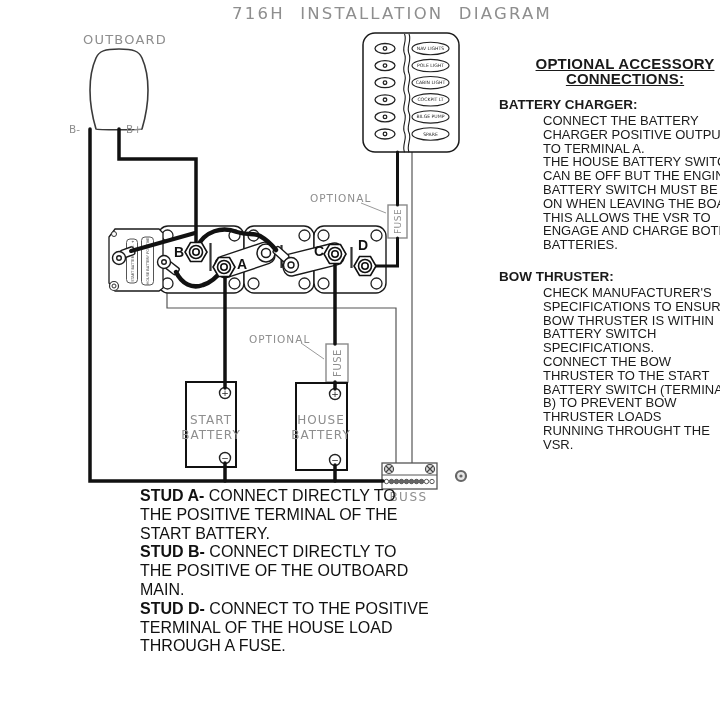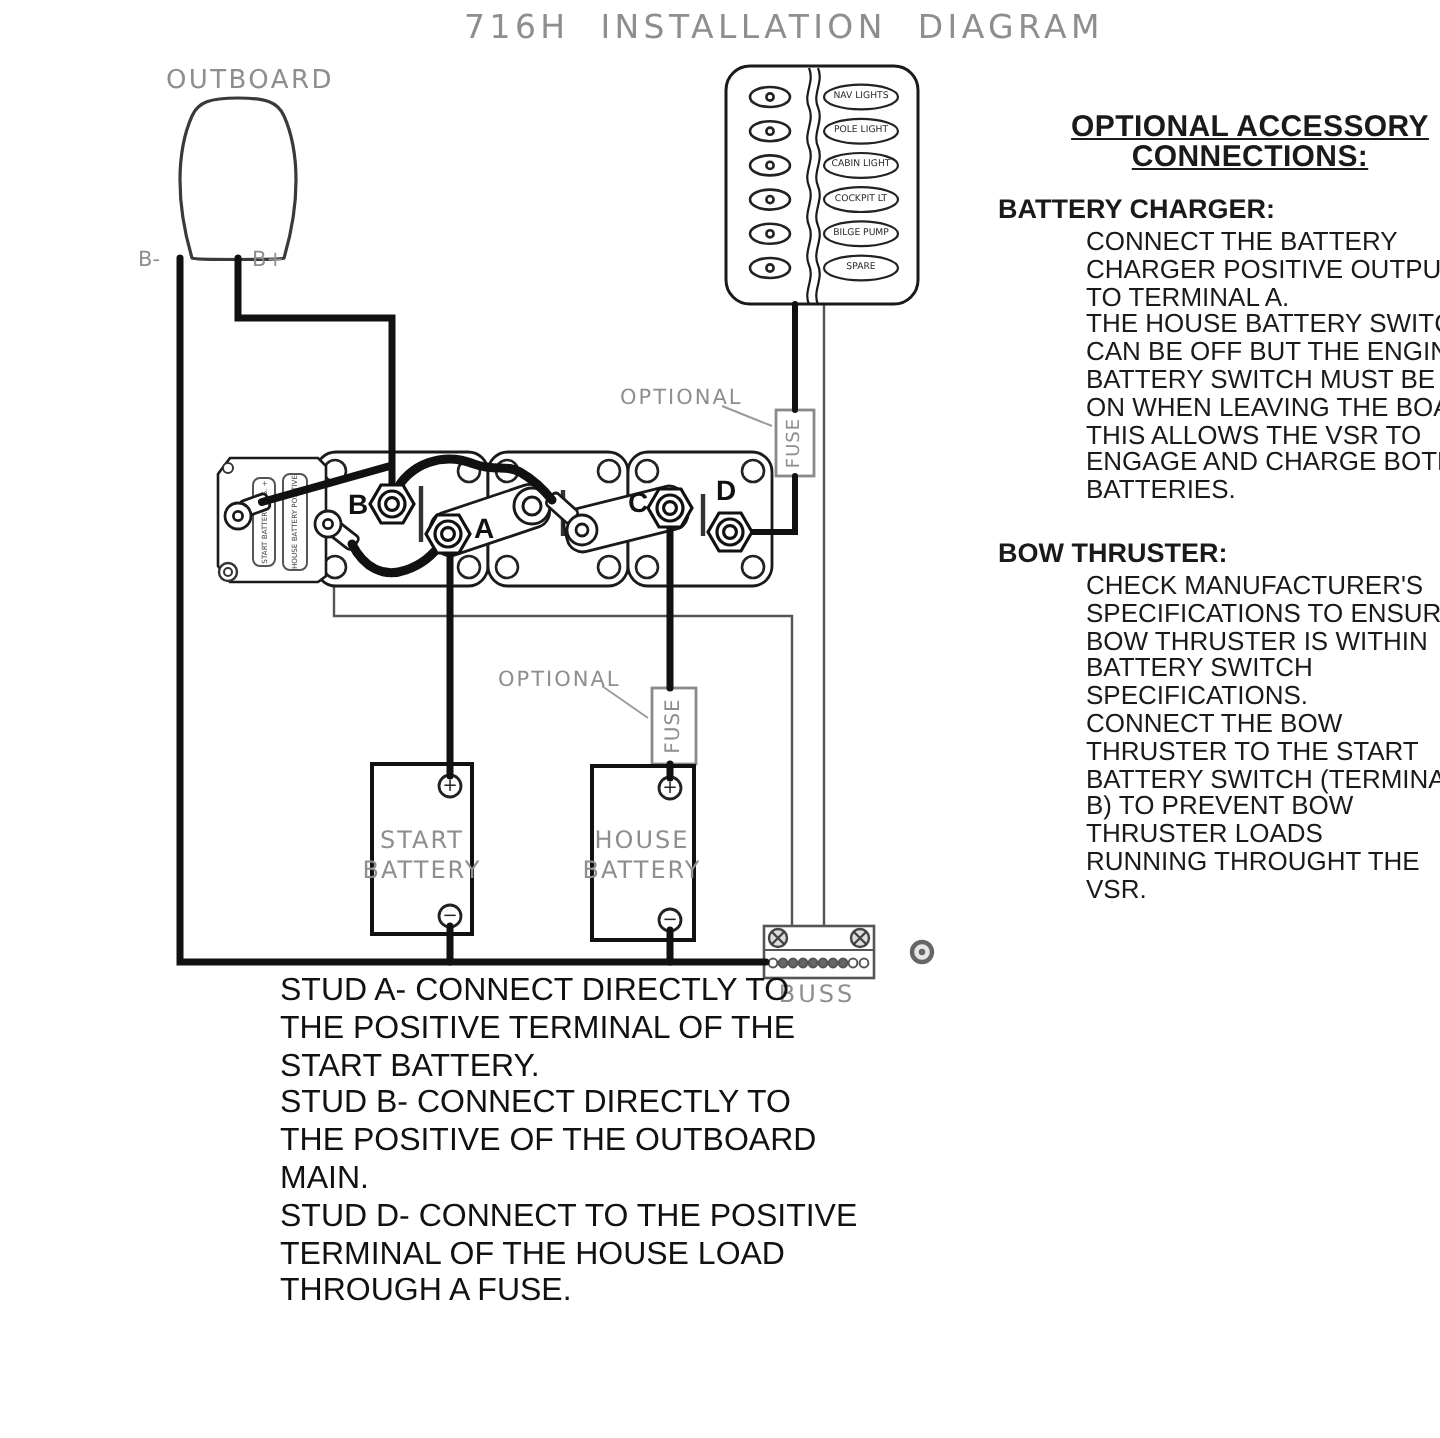--- a/index.html
+++ b/index.html
@@ -17,21 +17,21 @@
     letter-spacing:2.2px;word-spacing:8px;}
   #right-col{left:467px;top:56px;width:252px;color:#1a1a1a;}
   #right-col .heading{font-size:15px;font-weight:bold;line-height:15px;
     text-decoration:underline;letter-spacing:.2px;text-align:center;}
   #right-col .sec-title{font-size:13.5px;font-weight:bold;margin-top:11px;}
   #right-col .sec-title.second{margin-top:17px;}
   #right-col .sec-body{font-size:13px;line-height:13.8px;white-space:pre-line;margin-top:2px;margin-left:44px;}
   #stud-notes{left:108px;top:487px;width:290px;font-size:16px;line-height:18.8px;
     color:#111;}
   #stud-notes p{margin:0;white-space:pre-line;}
-  #stud-notes b{font-weight:normal;}
+  #stud-notes b{font-weight:bold;}
   #footnote{left:497px;top:646px;width:215px;font-family:"DejaVu Sans",sans-serif;
     font-size:10px;line-height:11.5px;color:#8a8a8a;white-space:pre-line;
     word-spacing:2.5px;letter-spacing:.3px;}
 </style>
 </head>
 <body>
 
 <div id="stage">
 
   <svg id="diagram-svg" width="720" height="719" viewBox="0 0 720 719">

